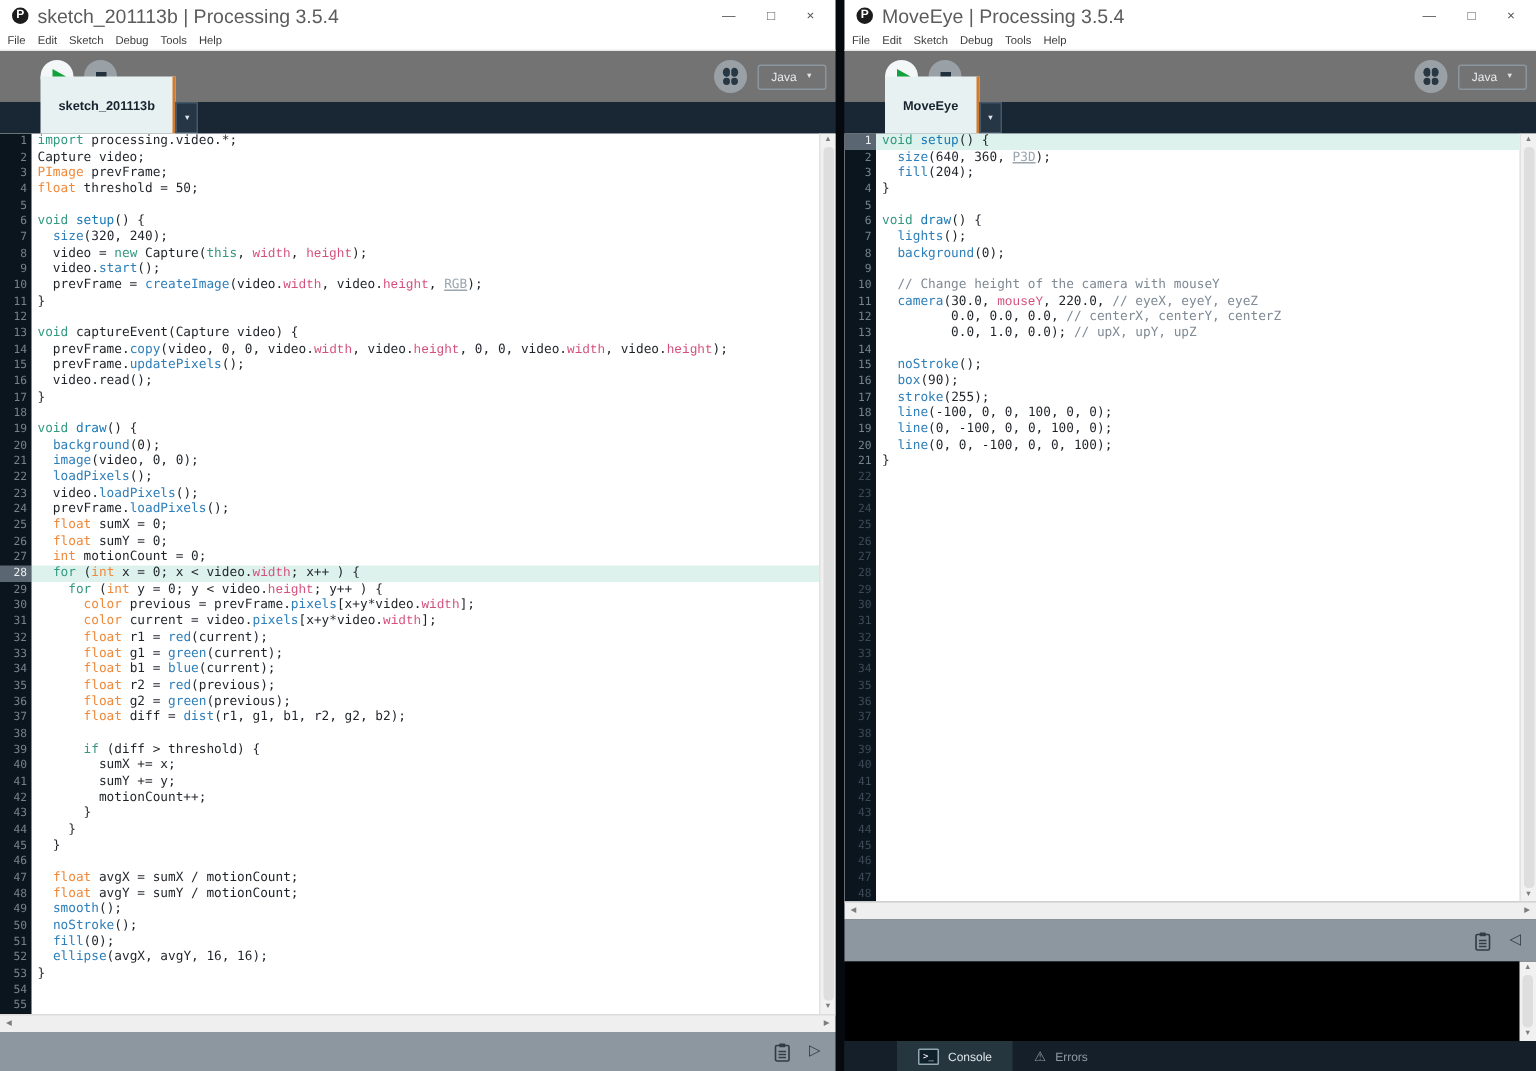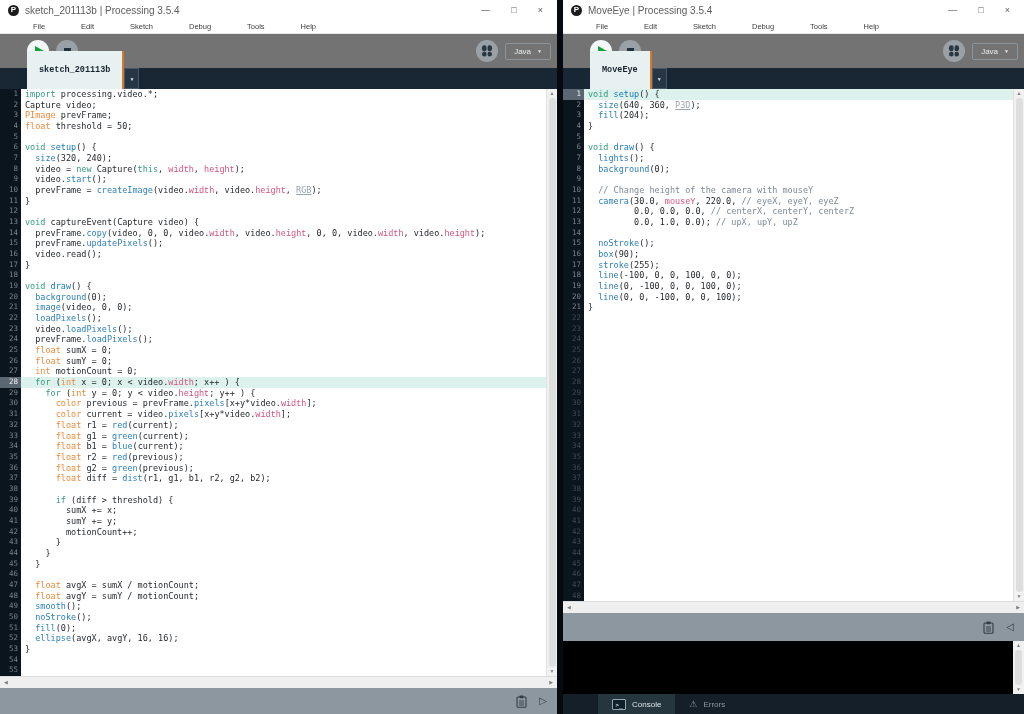--- a/index.html
+++ b/index.html
@@ -6,44 +6,44 @@
   html,body { width:1024px; height:714px; background:#06090d; overflow:hidden;
     font-family:"Liberation Sans", sans-serif; }
   .pwin { position:absolute; top:0; height:714px; display:flex; flex-direction:column; background:#192634; }
   #win-left  { left:0;   width:557px; }
   #win-right { left:563px; width:461px; }
 
   
   .titlebar { height:20px; background:#ffffff; display:flex; align-items:center; padding:0 8px; gap:6px; flex:0 0 auto; }
   .appicon { width:11px; height:11px; border-radius:50%; background:#1c1c1c; color:#fff; font-size:8px; font-weight:bold;
     display:flex; align-items:center; justify-content:center; line-height:1; flex:0 0 auto; }
-  .title { font-size:10px; color:#5c5c5c; white-space:nowrap; }
+  .title { font-size:13px; color:#5c5c5c; white-space:nowrap; }
   .wctrl { margin-left:auto; display:flex; gap:21px; color:#5a5a5a; font-size:9px; align-items:center; padding-right:6px; }
 
   
   .menubar { height:14px; background:#ffffff; display:flex; align-items:center; padding:0 5px; gap:8px; flex:0 0 auto; border-bottom:1px solid #e8e8e8; }
-  .mitem { font-size:7.5px; color:#3c3c3c;margin-left:28px; }
+  .mitem { font-size:7.5px; color:#3c3c3c; }
 
   
   .toolbar { height:34px; background:#737373; display:flex; align-items:center; padding:0 6px 0 10px; gap:7px; flex:0 0 auto; }
   .cbtn { width:22px; height:22px; border-radius:50%; display:flex; align-items:center; justify-content:center; flex:0 0 auto; }
   .run  { background:#f3f7f7; margin-left:17px; }
   .runtri { width:0; height:0; border-left:9px solid #12a23c; border-top:5.5px solid transparent; border-bottom:5.5px solid transparent; margin-left:2px; }
   .stop { background:#9aa1a6; }
   .stopsq { width:7px; height:7px; background:#20303c; }
   .spacer { flex:1; }
   .debug { background:#9aa1a6; }
   .modesel { height:17px; border:1px solid #8b959d; border-radius:2px; color:#e8ecee; font-size:8px;
     display:flex; align-items:center; gap:6px; padding:0 8px; flex:0 0 auto; }
   .modesel .dd { font-size:5px; color:#dfe6ea; }
 
   
   .tabbar { height:21px; background:#192634; display:flex; align-items:flex-end; padding-left:27px; flex:0 0 auto; }
   .tab { height:38px; background:#e7f1f1; color:#16232e; font-weight:bold; font-size:8.5px;
-    display:flex; align-items:center; padding:16px 12px; border-right:2px solid #d07c30; white-space:nowrap;font-family:Liberation Mono, monospace; }
+    display:flex; align-items:center; padding:16px 12px; border-right:2px solid #d07c30; white-space:nowrap; }
   .tabmenu { width:15px; height:21px; background:#263644; border:1px solid #45586a; color:#dfe6ea; font-size:5px;
     display:flex; align-items:center; justify-content:center; }
 
   
   .editor { display:flex; flex:0 0 auto; background:#ffffff; overflow:hidden; }
   #win-left  .editor { height:587px; }
   #win-right .editor { height:512px; }
   .gutter { width:21px; background:#0b151e; flex:0 0 auto; display:flex; flex-direction:column; overflow:hidden; }
   .gn { height:10.672px; line-height:10.672px; font-family:"DejaVu Sans Mono", monospace; font-size:7.5px;
     color:#76828c; text-align:right; padding-right:3px; flex:0 0 auto; }

